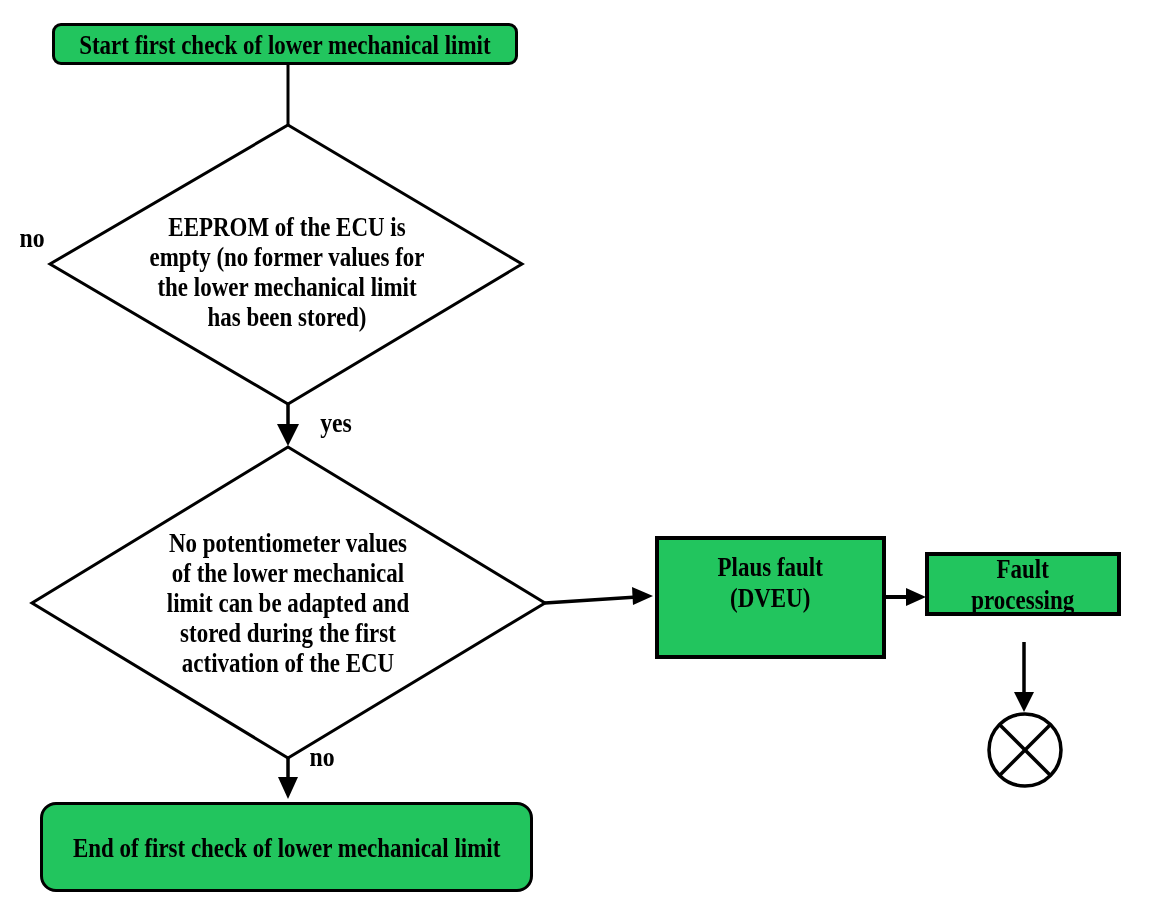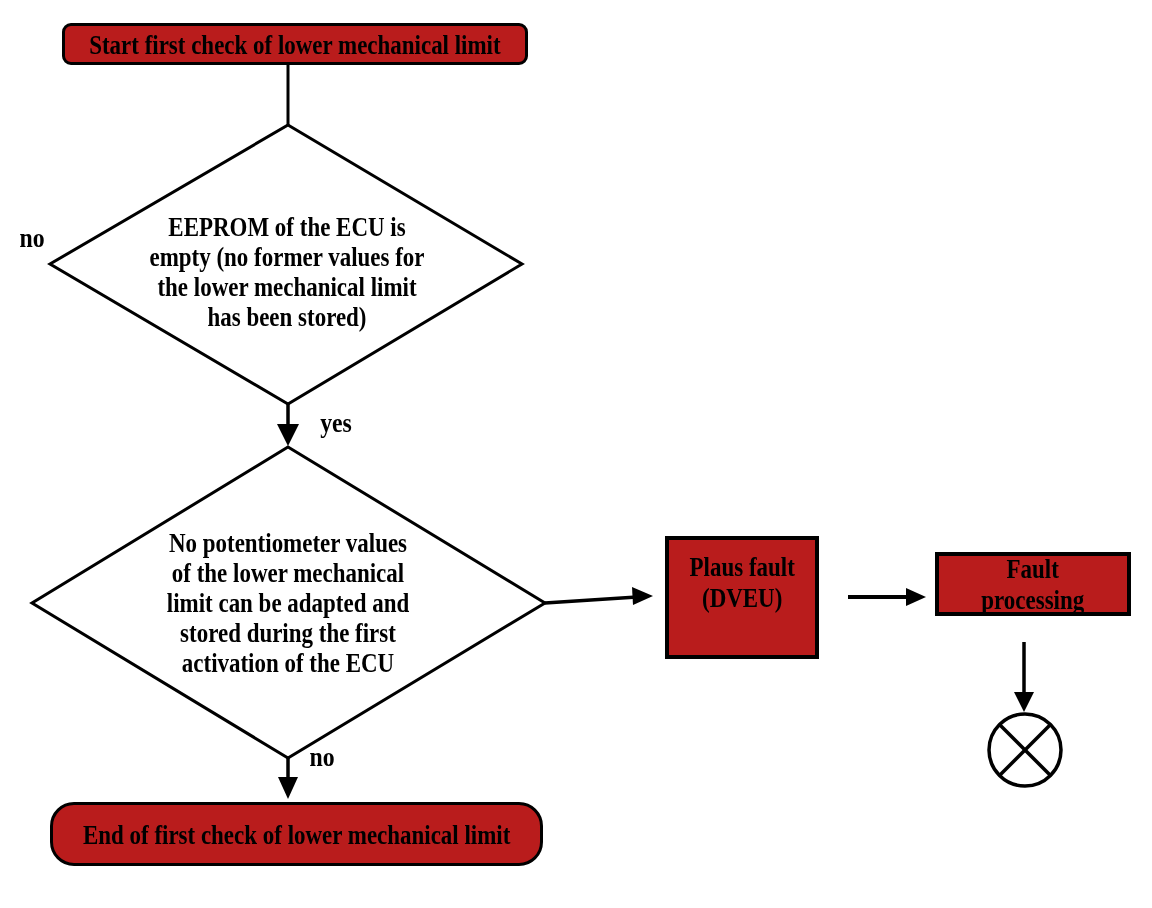--- a/index.html
+++ b/index.html
@@ -22,47 +22,46 @@
     left: 0;
     top: 0;
   }
   .node {
     position: absolute;
     box-sizing: border-box;
     display: flex;
     align-items: center;
     justify-content: center;
     text-align: center;
-    background: #b91c1c;
+    background: #22c55e;
     border: 3px solid #000000;
-    margin-left: 10px;
   }
   .node .txt {
     display: inline-block;
     transform: scaleX(0.82);
     transform-origin: 50% 50%;
     white-space: nowrap;
     font-size: 28px;
     line-height: 31px;
   }
   .node-start {
     left: 52px; top: 23px;
     width: 466px; height: 42px;
     border-radius: 9px;
     border-width: 3px;
   }
   .node-end {
     left: 40px; top: 802px;
-    width: 493px; height: 64px;
-    border-radius: 24px;
+    width: 493px; height: 90px;
+    border-radius: 16px;
     border-width: 3px;
   }
   .node-plaus {
     left: 655px; top: 536px;
-    width: 154px; height: 123px;
+    width: 231px; height: 123px;
     border-width: 4px;
     align-items: flex-start;
     padding-top: 11px;
   }
   .node-fault {
     left: 925px; top: 552px;
     width: 196px; height: 64px;
     border-width: 4px;
   }
   .node-plaus .txt, .node-fault .txt {

